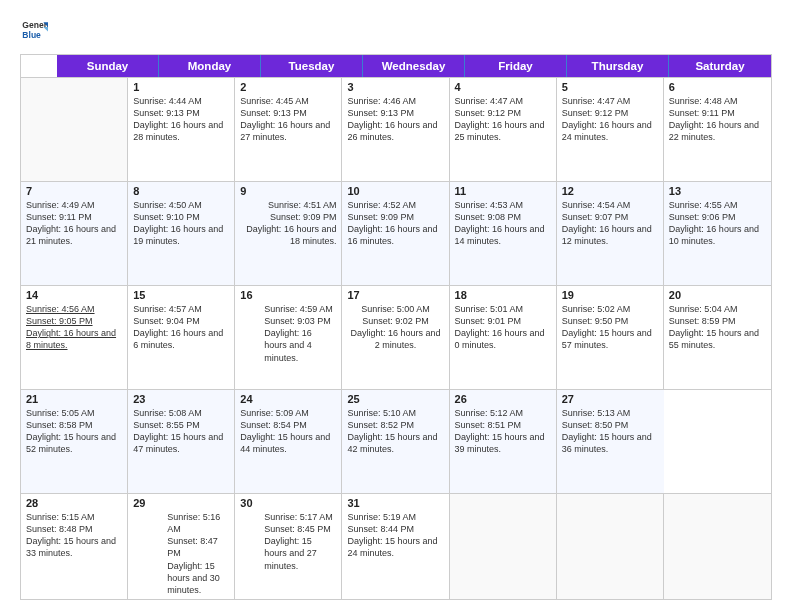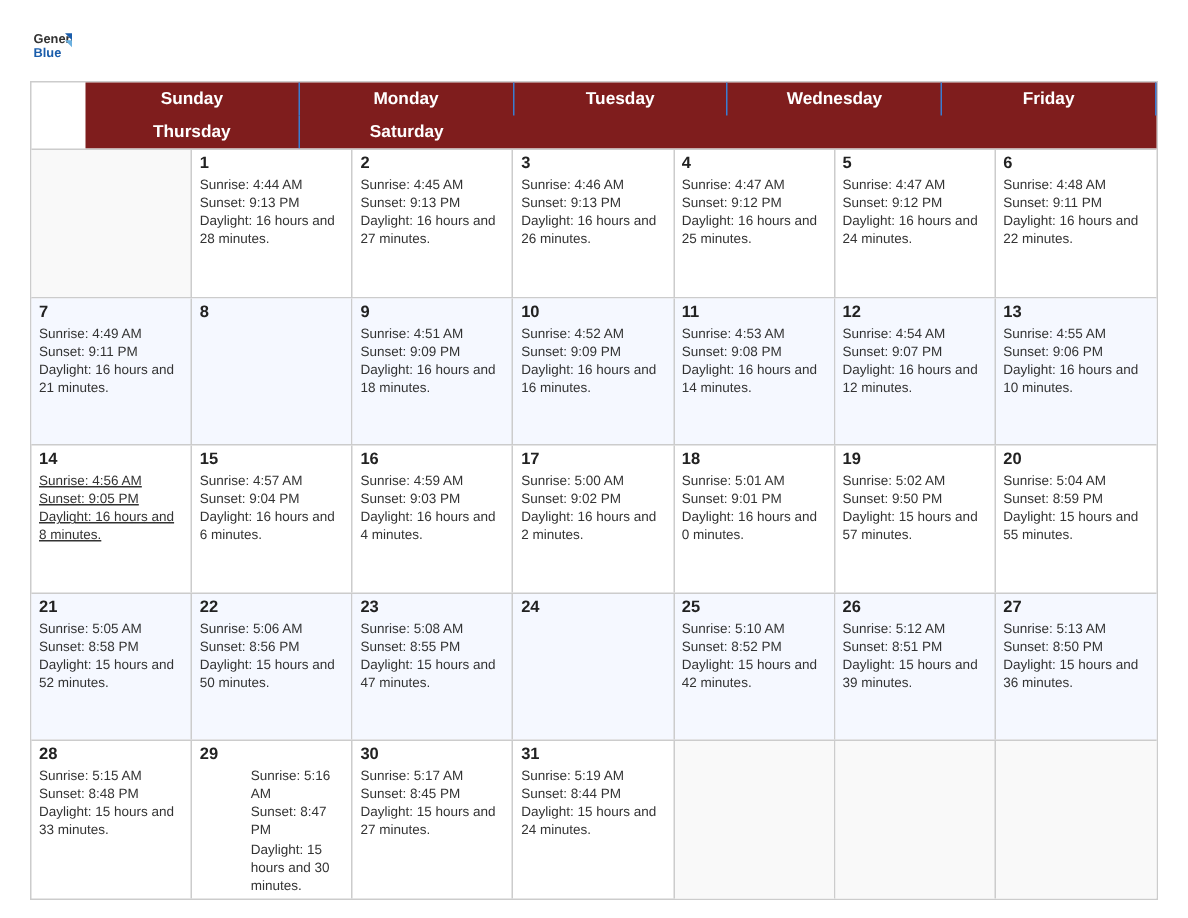--- a/index.html
+++ b/index.html
@@ -57,22 +57,22 @@
       margin-top: 2px;
     }
     .calendar {
       flex: 1;
       display: flex;
       flex-direction: column;
       border: 1px solid #ccc;
     }
     .cal-header-row {
       display: grid;
-      grid-template-columns: repeat(5, 1fr);
-      background: #7f1d1d;
+      grid-template-columns: repeat(7, 1fr);
+      background: #6d28d9;
       margin-left: 36px;
     }
     .cal-header-cell {
       color: #fff;
       font-size: 11.5px;
       font-weight: bold;
       text-align: center;
       padding: 5px 2px;
       border-right: 1px solid #3a7dd0;
     }
@@ -191,24 +191,27 @@
         </div>
         <div class="cal-row">
           <div class="cal-cell">
             <div class="day-num">7</div>
             <div class="day-info" style="white-space: pre-line;">Sunrise: 4:49 AM
 Sunset: 9:11 PM
 Daylight: 16 hours and 21 minutes.</div>
           </div>
           <div class="cal-cell">
             <div class="day-num">8</div>
+            <div class="day-info" style="white-space: pre-line;">Sunrise: 4:50 AM
+Sunset: 9:10 PM
+Daylight: 16 hours and 19 minutes.</div>
           </div>
           <div class="cal-cell">
             <div class="day-num">9</div>
-            <div class="day-info" style="white-space: pre-line;">Sunrise: 4:51 AM
+            <div class="day-info" style="white-space: pre-line; text-align: right;">Sunrise: 4:51 AM
 Sunset: 9:09 PM
 Daylight: 16 hours and 18 minutes.</div>
           </div>
           <div class="cal-cell">
             <div class="day-num">10</div>
             <div class="day-info" style="white-space: pre-line;">Sunrise: 4:52 AM
 Sunset: 9:09 PM
 Daylight: 16 hours and 16 minutes.</div>
           </div>
           <div class="cal-cell">
@@ -238,27 +241,27 @@
 Daylight: 16 hours and 8 minutes.</div>
           </div>
           <div class="cal-cell">
             <div class="day-num">15</div>
             <div class="day-info" style="white-space: pre-line;">Sunrise: 4:57 AM
 Sunset: 9:04 PM
 Daylight: 16 hours and 6 minutes.</div>
           </div>
           <div class="cal-cell">
             <div class="day-num">16</div>
-            <div class="day-info" style="white-space: pre-line;">Sunrise: 4:59 AM
+            <div class="day-info" style="white-space: pre-line; margin-left: 24px;">Sunrise: 4:59 AM
 Sunset: 9:03 PM
 Daylight: 16 hours and 4 minutes.</div>
           </div>
           <div class="cal-cell">
             <div class="day-num">17</div>
-            <div class="day-info" style="white-space: pre-line;">Sunrise: 5:00 AM
+            <div class="day-info" style="white-space: pre-line; text-align: center;">Sunrise: 5:00 AM
 Sunset: 9:02 PM
 Daylight: 16 hours and 2 minutes.</div>
           </div>
           <div class="cal-cell">
             <div class="day-num">18</div>
             <div class="day-info" style="white-space: pre-line;">Sunrise: 5:01 AM
 Sunset: 9:01 PM
 Daylight: 16 hours and 0 minutes.</div>
           </div>
           <div class="cal-cell">
@@ -275,33 +278,30 @@
           </div>
         </div>
         <div class="cal-row">
           <div class="cal-cell">
             <div class="day-num">21</div>
             <div class="day-info" style="white-space: pre-line;">Sunrise: 5:05 AM
 Sunset: 8:58 PM
 Daylight: 15 hours and 52 minutes.</div>
           </div>
           <div class="cal-cell">
-            <div class="day-num">22</div>
-            <div class="day-info" style="white-space: pre-line;">Sunrise: 5:06 AM
-Sunset: 8:56 PM
-Daylight: 15 hours and 50 minutes.</div>
-          </div>
-          <div class="cal-cell">
             <div class="day-num">23</div>
             <div class="day-info" style="white-space: pre-line;">Sunrise: 5:08 AM
 Sunset: 8:55 PM
 Daylight: 15 hours and 47 minutes.</div>
           </div>
           <div class="cal-cell">
             <div class="day-num">24</div>
+            <div class="day-info" style="white-space: pre-line;">Sunrise: 5:09 AM
+Sunset: 8:54 PM
+Daylight: 15 hours and 44 minutes.</div>
           </div>
           <div class="cal-cell">
             <div class="day-num">25</div>
             <div class="day-info" style="white-space: pre-line;">Sunrise: 5:10 AM
 Sunset: 8:52 PM
 Daylight: 15 hours and 42 minutes.</div>
           </div>
           <div class="cal-cell">
             <div class="day-num">26</div>
             <div class="day-info" style="white-space: pre-line;">Sunrise: 5:12 AM
@@ -323,21 +323,21 @@
 Daylight: 15 hours and 33 minutes.</div>
           </div>
           <div class="cal-cell">
             <div class="day-num">29</div>
             <div class="day-info" style="white-space: pre-line; margin-left: 34px;">Sunrise: 5:16 AM
 Sunset: 8:47 PM
 Daylight: 15 hours and 30 minutes.</div>
           </div>
           <div class="cal-cell">
             <div class="day-num">30</div>
-            <div class="day-info" style="white-space: pre-line;">Sunrise: 5:17 AM
+            <div class="day-info" style="white-space: pre-line; margin-left: 24px;">Sunrise: 5:17 AM
 Sunset: 8:45 PM
 Daylight: 15 hours and 27 minutes.</div>
           </div>
           <div class="cal-cell">
             <div class="day-num">31</div>
             <div class="day-info" style="white-space: pre-line;">Sunrise: 5:19 AM
 Sunset: 8:44 PM
 Daylight: 15 hours and 24 minutes.</div>
           </div>
           <div class="cal-cell empty"></div>

